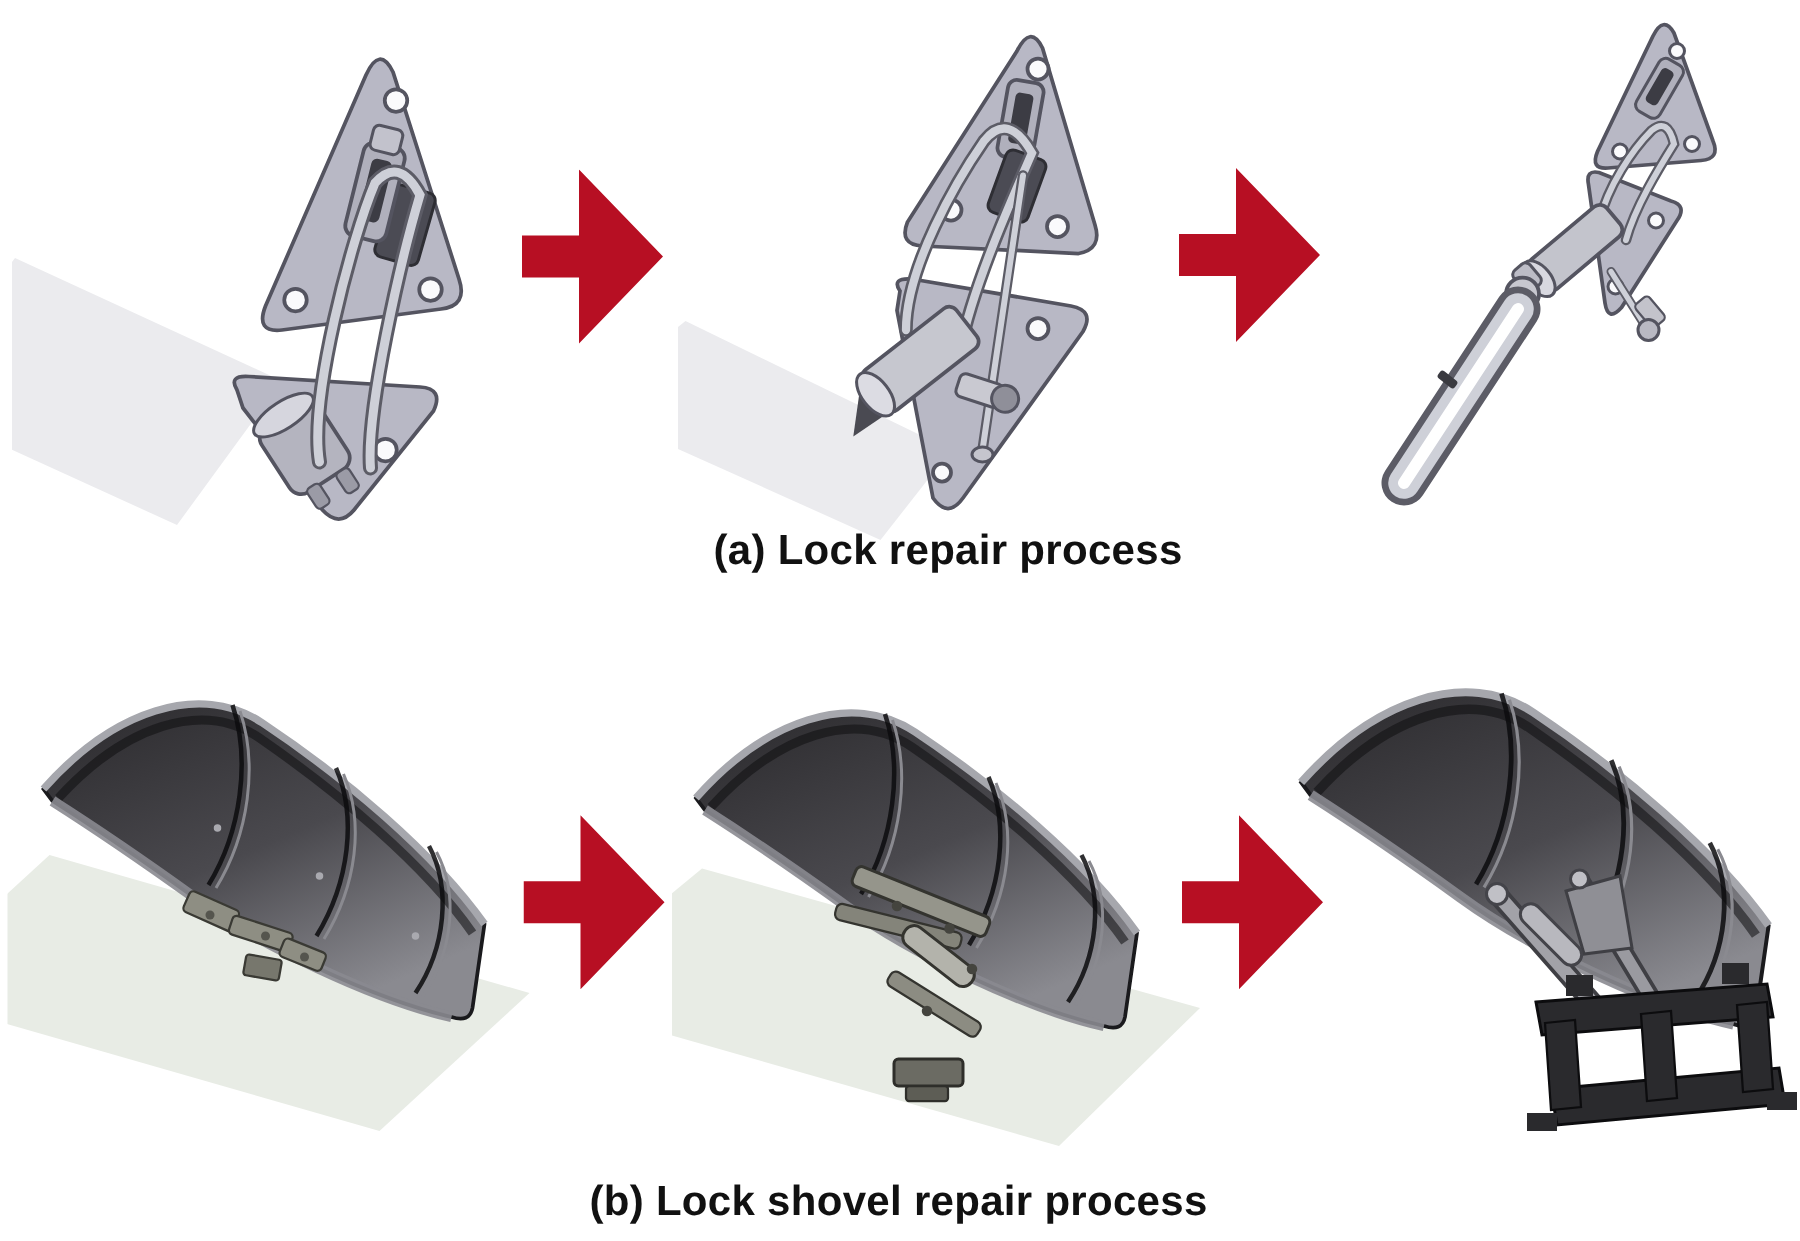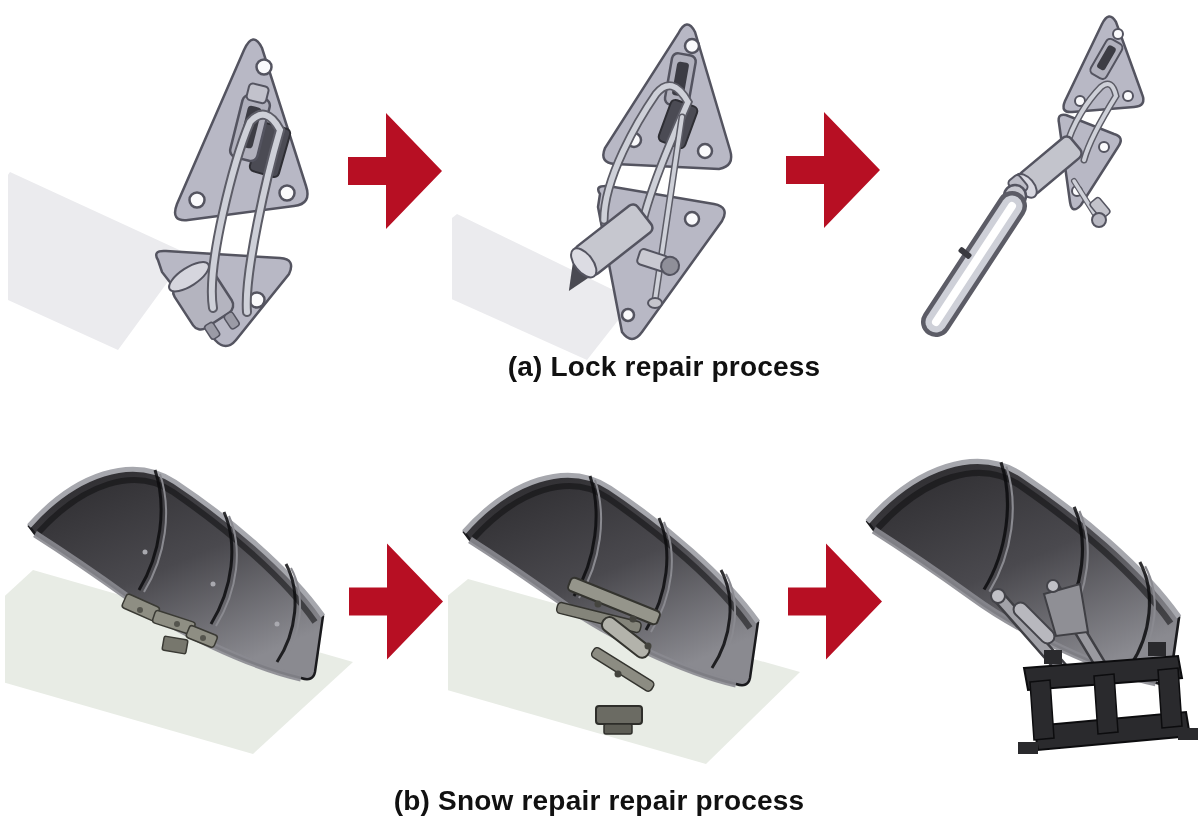--- a/index.html
+++ b/index.html
@@ -172,21 +172,21 @@
       </g>
       <g>
         <path d="M146,200 L70,316" stroke="var(--metal-outline)" stroke-width="30" stroke-linecap="round" fill="none"></path>
         <path d="M146,200 L70,316" stroke="var(--metal-light)" stroke-width="21" stroke-linecap="round" fill="none"></path>
         <path d="M146,200 L70,316" stroke="#ffffff" stroke-width="8" stroke-linecap="round" fill="none"></path>
         <rect x="96" y="240" width="6" height="14" rx="2" transform="rotate(-52 99 247)" fill="#3a3a40"></rect>
       </g>
     </svg>
   </div>
 
-  <div class="caption" style="left:664px;top:351px">(a) Lock repair process</div>
+  <div class="caption" style="left:632px;top:351px">(a) Lock repair process</div>
 
   <div class="stage" style="left:5px;top:432px">
     <svg width="380" height="335" viewBox="0 0 380 335">
       <defs>
         <linearGradient id="gblade1" x1="0" y1="0" x2="0.6" y2="1">
           <stop offset="0" style="stop-color:var(--blade-dark)"></stop>
           <stop offset="0.55" style="stop-color:var(--blade-mid)"></stop>
           <stop offset="1" style="stop-color:var(--blade-light)"></stop>
         </linearGradient>
       </defs>
@@ -307,15 +307,15 @@
         <polygon points="186,290 338,276 342,300 190,314" fill="var(--frame-dark)" stroke="#0c0c0e" stroke-width="2"></polygon>
         <polygon points="182,246 202,244 206,302 186,304" fill="var(--frame-dark)" stroke="#0c0c0e" stroke-width="1.5"></polygon>
         <polygon points="246,240 266,238 270,296 250,298" fill="var(--frame-dark)" stroke="#0c0c0e" stroke-width="1.5"></polygon>
         <polygon points="310,234 330,232 334,290 314,292" fill="var(--frame-dark)" stroke="#0c0c0e" stroke-width="1.5"></polygon>
         <rect x="170" y="306" width="20" height="12" fill="var(--frame-dark)"></rect>
         <rect x="330" y="292" width="20" height="12" fill="var(--frame-dark)"></rect>
       </g>
     </svg>
   </div>
 
-  <div class="caption" style="left:599px;top:785px">(b) Snow repair repair process</div>
+  <div class="caption" style="left:599px;top:785px">(b) Lock shovel repair process</div>
 
 </div>
 
 </body></html>

